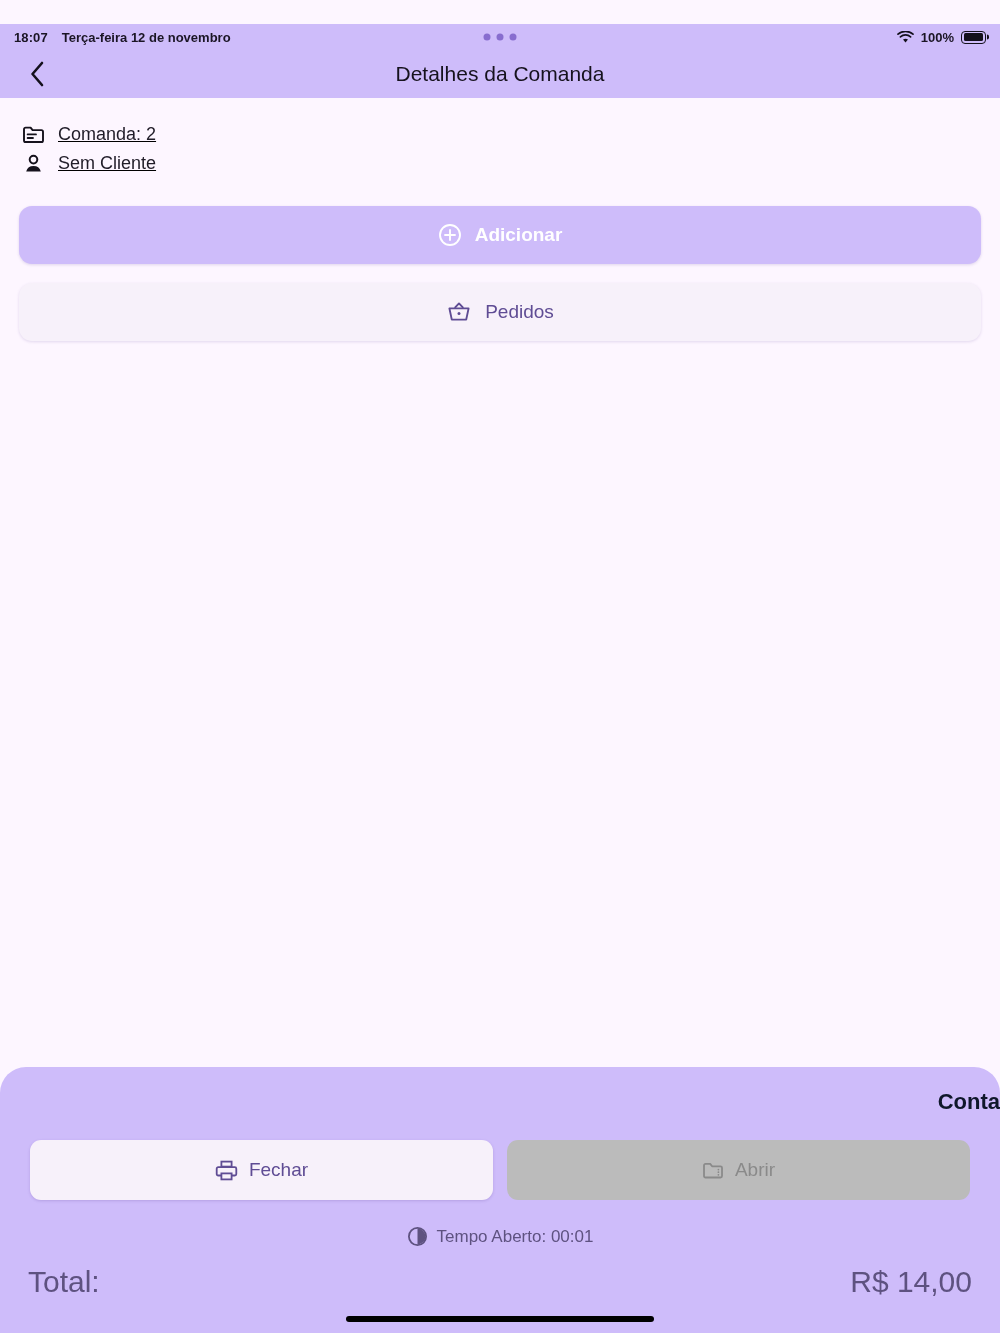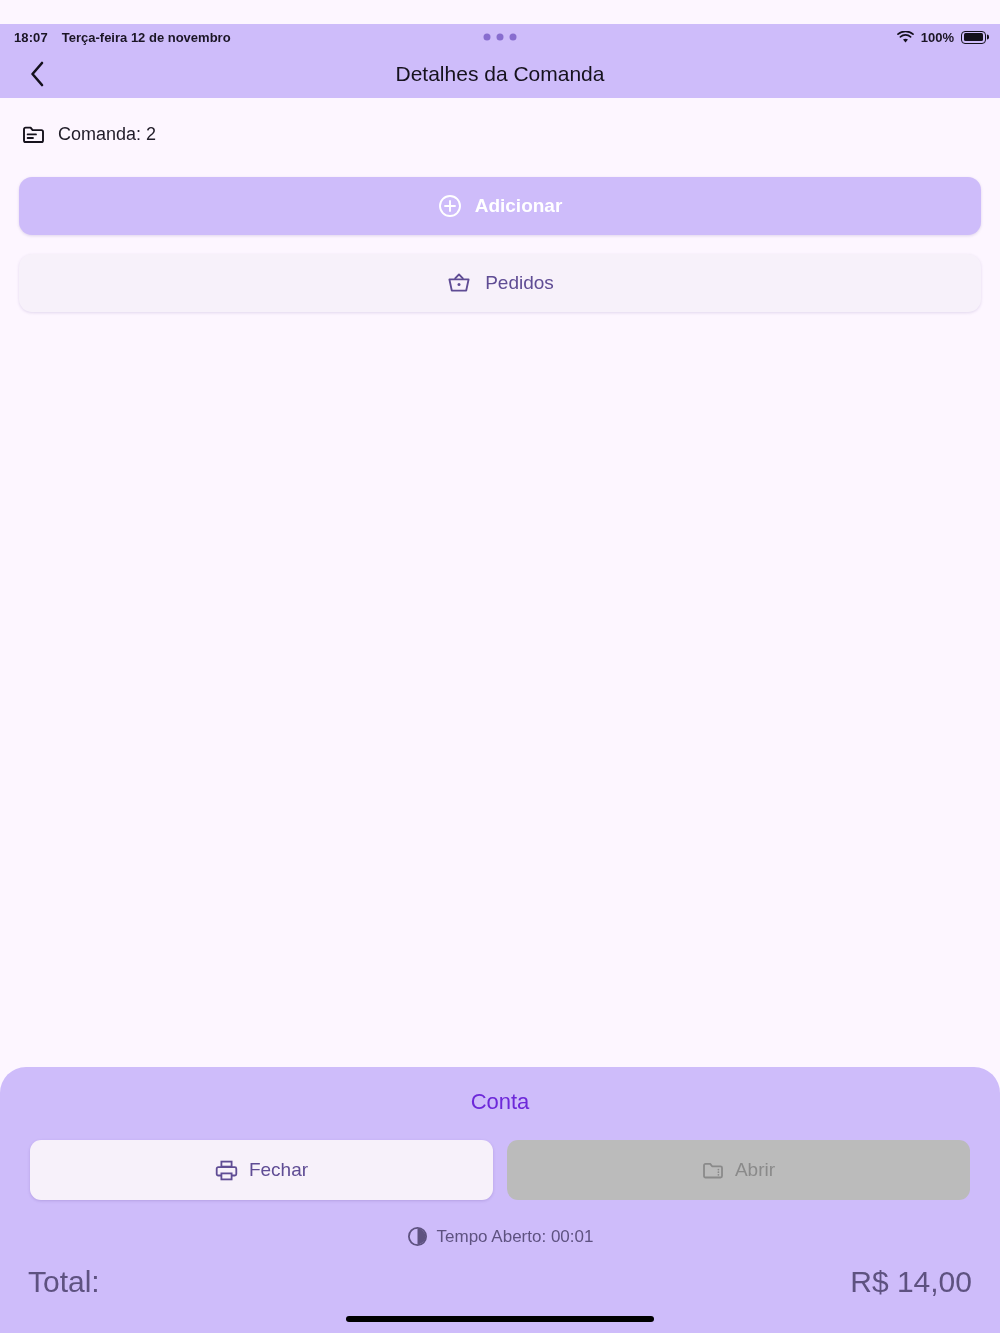--- a/index.html
+++ b/index.html
@@ -66,20 +66,21 @@
   }
   .nav-title{
     position:absolute;left:0;right:0;text-align:center;
     font-size:21px;color:#16121d;font-weight:normal;
     pointer-events:none;
   }
 
   
   .info{
     padding:22px 0 0 22px;
+    text-decoration:underline;
   }
   .info-row{
     display:flex;align-items:center;gap:13px;
     height:29px;
   }
   .info-row .lbl{
     font-size:18px;color:#201c28;
   }
 
   
@@ -106,21 +107,21 @@
   
   .bottom-panel{
     position:absolute;left:0;right:0;bottom:0;
     background:#CEBCFA;
     border-top-left-radius:26px;
     border-top-right-radius:26px;
     padding:22px 0 0 0;
     height:266px;
   }
   .conta-title{
-    text-align:center;font-size:22px;font-weight:normal;color:#6d28d9;
+    text-align:right;font-size:22px;font-weight:bold;color:#0f172a;
     margin-bottom:21px;
   }
   .conta-buttons{
     display:flex;gap:14px;padding:4px 30px;
   }
   .conta-btn{
     flex:1;height:60px;border-radius:11px;
     display:flex;align-items:center;justify-content:center;gap:11px;
     font-size:19px;cursor:pointer;user-select:none;
   }
@@ -196,20 +197,29 @@
     <span>
       <svg width="23" height="21" viewBox="0 0 23 21">
         <path d="M2 5.2 A1.6 1.6 0 0 1 3.6 3.6 H8.6 L10.6 6.1 H19.4 A1.6 1.6 0 0 1 21 7.7 V16.4 A1.6 1.6 0 0 1 19.4 18 H3.6 A1.6 1.6 0 0 1 2 16.4 Z" fill="none" stroke="#16121d" stroke-width="1.9" stroke-linejoin="round"></path>
         <line x1="5.6" y1="10.4" x2="14" y2="10.4" stroke="#16121d" stroke-width="1.8" stroke-linecap="round"></line>
         <line x1="5.6" y1="14" x2="11" y2="14" stroke="#16121d" stroke-width="1.8" stroke-linecap="round"></line>
       </svg>
     </span>
     <span class="lbl">Comanda: 2</span>
   </div>
 
+  <div class="info-row">
+    <span>
+      <svg width="23" height="22" viewBox="0 0 23 22">
+        <circle cx="11.5" cy="6.6" r="3.8" fill="none" stroke="#16121d" stroke-width="2"></circle>
+        <path d="M4.2 18.6 A7.6 7.6 0 0 1 18.8 18.6 Z" fill="#16121d"></path>
+      </svg>
+    </span>
+    <span class="lbl">Sem Cliente</span>
+  </div>
 </div>
 
 <div class="actions">
 
   <div class="btn btn-primary">
     <span>
       <svg width="24" height="24" viewBox="0 0 24 24">
         <circle cx="12" cy="12" r="10" fill="none" stroke="#ffffff" stroke-width="1.9"></circle>
         <line x1="12" y1="7" x2="12" y2="17" stroke="#ffffff" stroke-width="1.9" stroke-linecap="round"></line>
         <line x1="7" y1="12" x2="17" y2="12" stroke="#ffffff" stroke-width="1.9" stroke-linecap="round"></line>

